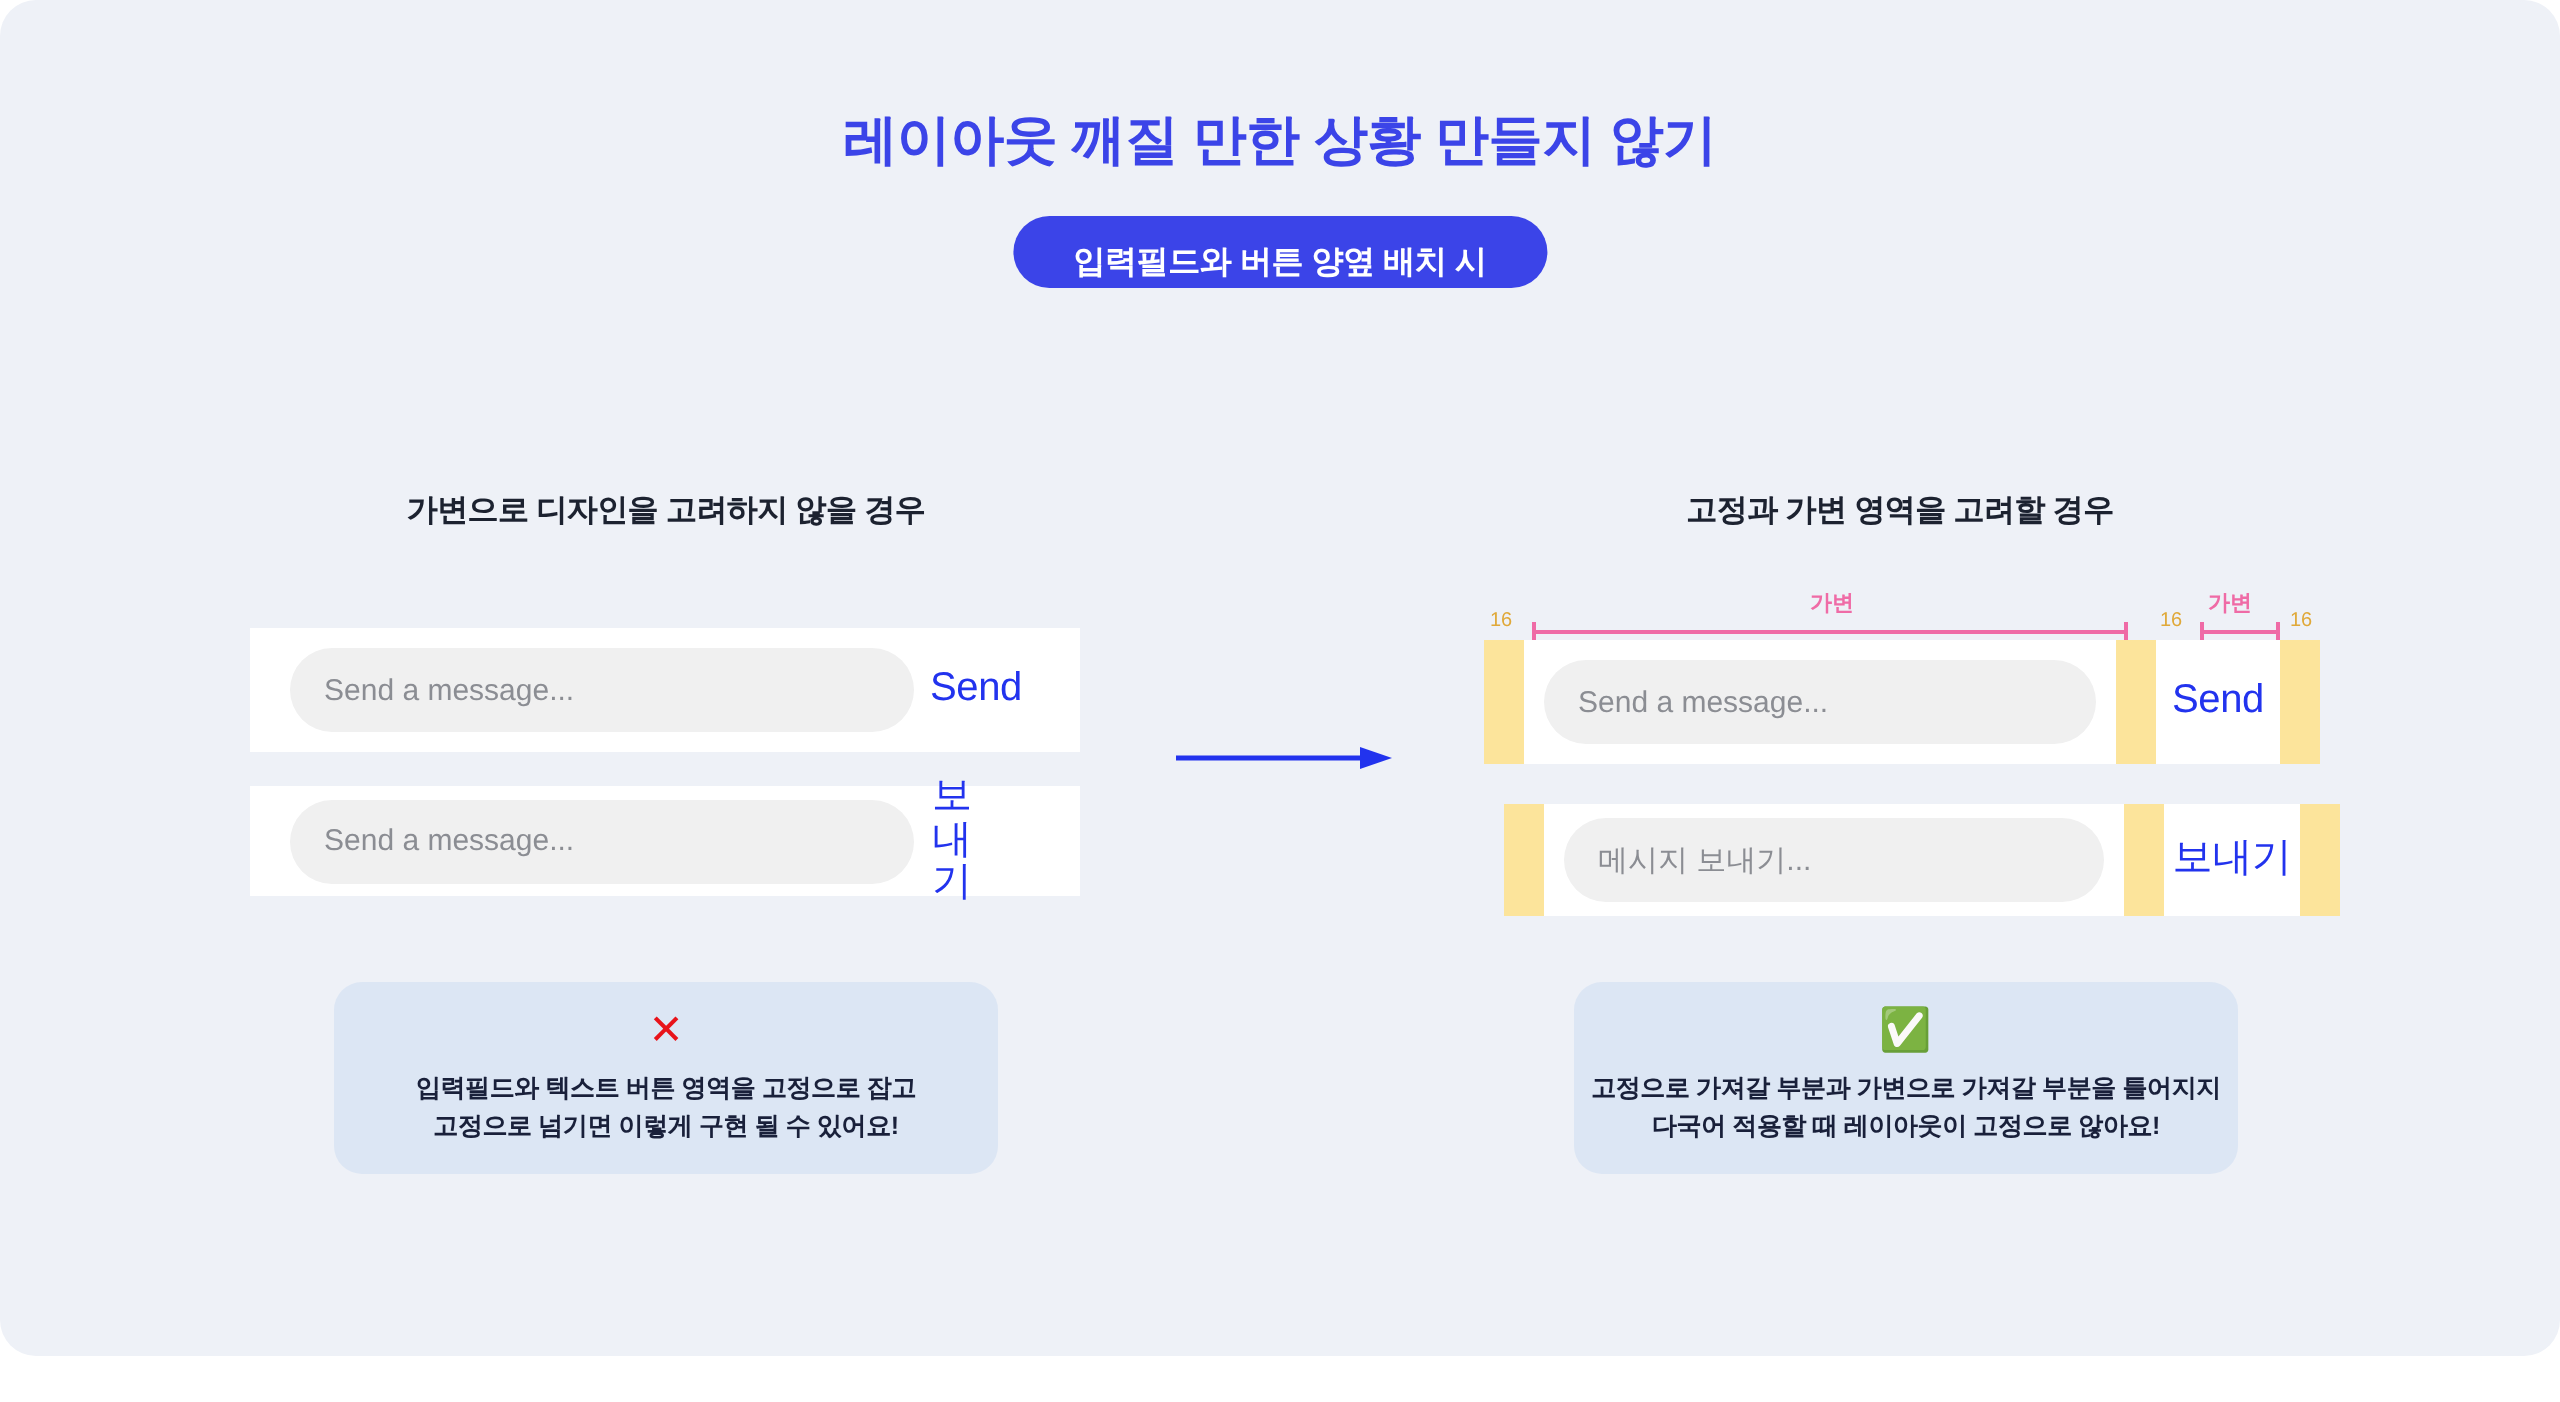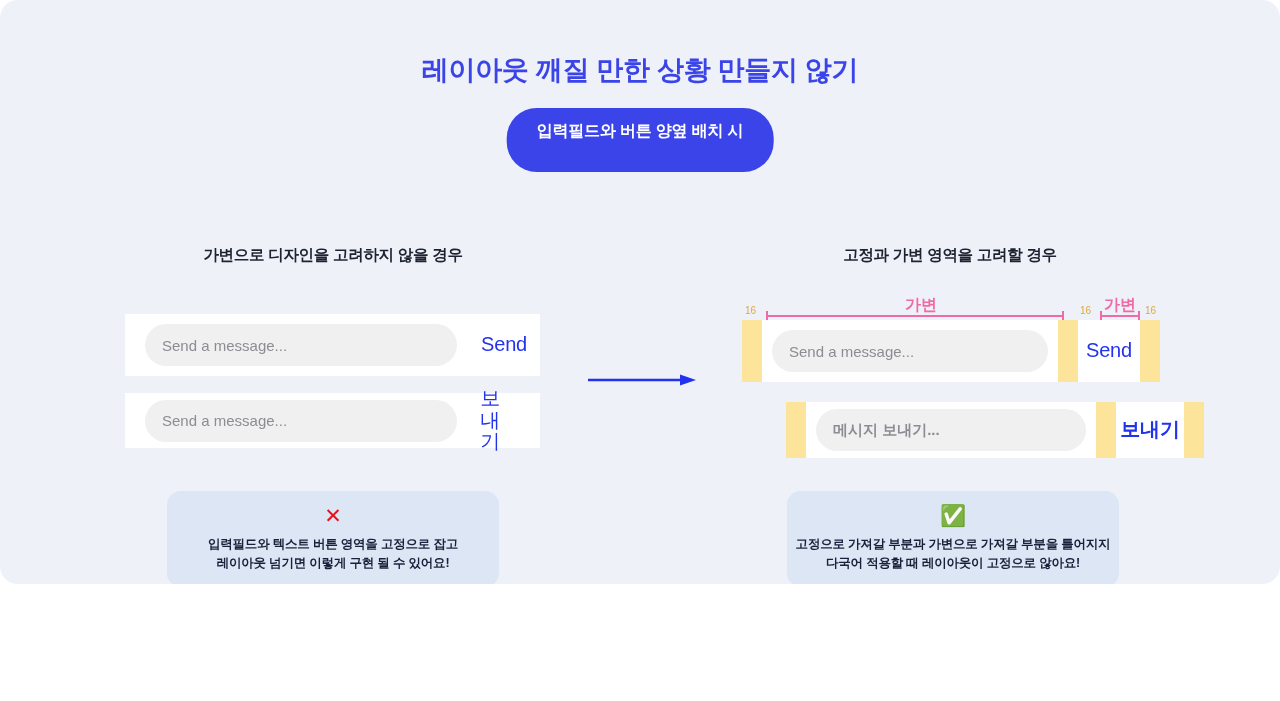--- a/index.html
+++ b/index.html
@@ -10,21 +10,21 @@
   }
   body {
     width: 1280px;
     height: 701px;
     overflow: hidden;
     font-family: "Liberation Sans", "DejaVu Sans", sans-serif;
   }
   .page {
     position: relative;
     width: 1280px;
-    height: 584px;
+    height: 678px;
     background: #eef1f7;
     border-radius: 18px;
     overflow: hidden;
     box-sizing: border-box;
   }
 
   
   .title {
     position: absolute;
     top: 52px;
@@ -38,21 +38,21 @@
   }
   .pill {
     position: absolute;
     top: 108px;
     left: 50%;
     transform: translateX(-50%);
     background: #3b44e8;
     color: #ffffff;
     font-size: 16px;
     font-weight: 700;
-    padding: 13px 30px 30px 30px;
+    padding: 13px 30px 2px 30px;
     border-radius: 30px;
     white-space: nowrap;
     letter-spacing: -0.2px;
   }
 
   
   .sec-title {
     position: absolute;
     font-size: 15.5px;
     font-weight: 700;
@@ -84,21 +84,21 @@
     font-size: 15px;
     padding-left: 17px;
     white-space: nowrap;
     text-align: right;
   }
   .send-label {
     color: #2233ee;
     font-size: 20px;
     line-height: 1.08;
     letter-spacing: -0.2px;
-    text-align: right;
+    text-align: left;
   }
 
   
   #left-row-1 {
     left: 125px; top: 314px; width: 415px; height: 62px;
   }
   #left-row-1 .input-pill { width: 312px; margin-left: 20px; }
   #left-row-1 .send-label {
     width: 62px; margin-left: 8px;
   }
@@ -126,21 +126,21 @@
     display: flex;
     align-items: center;
     box-sizing: border-box;
   }
   .fixed-bar {
     background: #fce49b;
     height: 100%;
     flex: 0 0 auto;
   }
   #right-row-1 { left: 742px; top: 320px; width: 418px; height: 62px; }
-  #right-row-2 { left: 786px; top: 402px; width: 418px; height: 56px; font-weight: bold; }
+  #right-row-2 { left: 752px; top: 402px; width: 418px; height: 56px; }
 
   .rcard .bar-l  { width: 20px; }
   .rcard .bar-m  { width: 20px; }
   .rcard .bar-r  { width: 20px; }
   .rcard .var-field {
     flex: 1 1 auto;
     height: 100%;
     display: flex;
     align-items: center;
     padding: 0 10px;
@@ -162,21 +162,21 @@
   .meas-num {
     position: absolute;
     color: #e0a93a;
     font-size: 10px;
     font-weight: 400;
     line-height: 1;
   }
   .meas-label {
     position: absolute;
     color: #ef6ba6;
-    font-size: 16px;
+    font-size: 11px;
     font-weight: 700;
     line-height: 1;
     white-space: nowrap;
   }
   .meas-line {
     position: absolute;
     height: 9px;
   }
   .meas-line .bar {
     position: absolute;
@@ -298,21 +298,21 @@
     <div class="fixed-bar bar-m"></div>
     <div class="btn-slot">
       <div class="send-label">보내기</div>
     </div>
     <div class="fixed-bar bar-r"></div>
   </div>
 
   <div class="callout" id="callout-left">
     <div class="mark cross">✕</div>
     <div class="ctext">입력필드와 텍스트 버튼 영역을 고정으로 잡고</div>
-    <div class="ctext">레이아웃 넘기면 이렇게 구현 될 수 있어요!</div>
+    <div class="ctext">고정으로 넘기면 이렇게 구현 될 수 있어요!</div>
   </div>
 
   <div class="callout" id="callout-right">
     <div class="mark">✅</div>
     <div class="ctext">고정으로 가져갈 부분과 가변으로 가져갈 부분을 틀어지지</div>
     <div class="ctext">다국어 적용할 때 레이아웃이 고정으로 않아요!</div>
   </div>
 
 </div>
 

